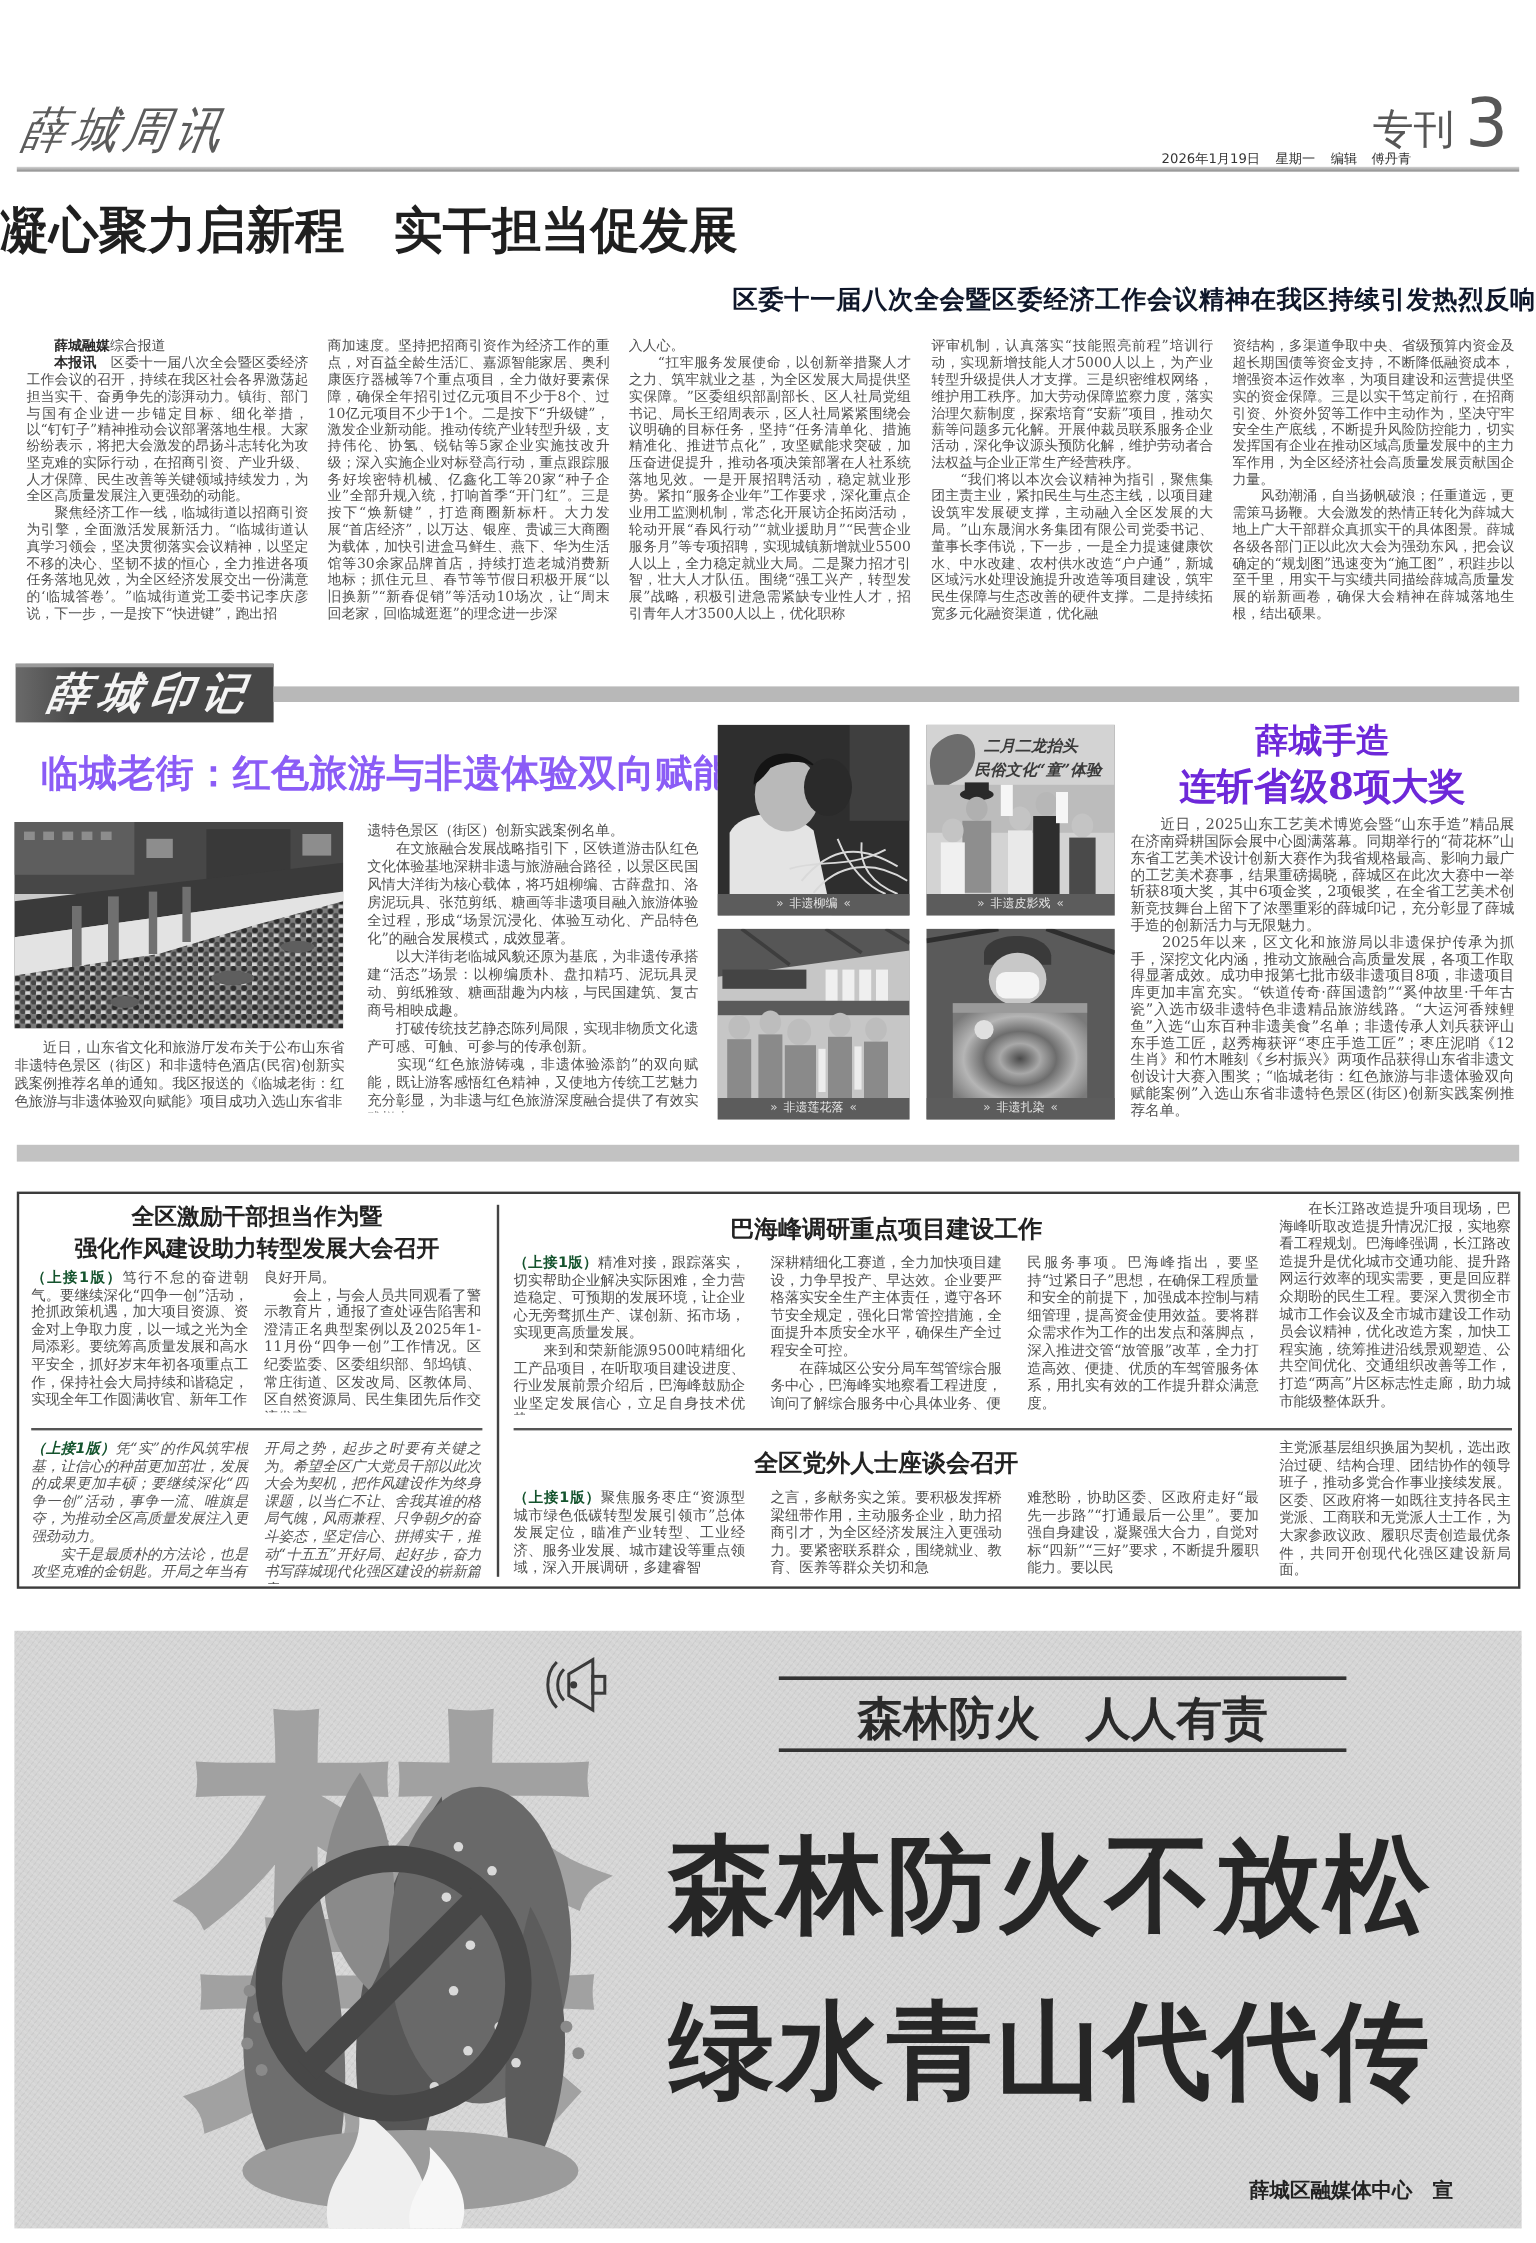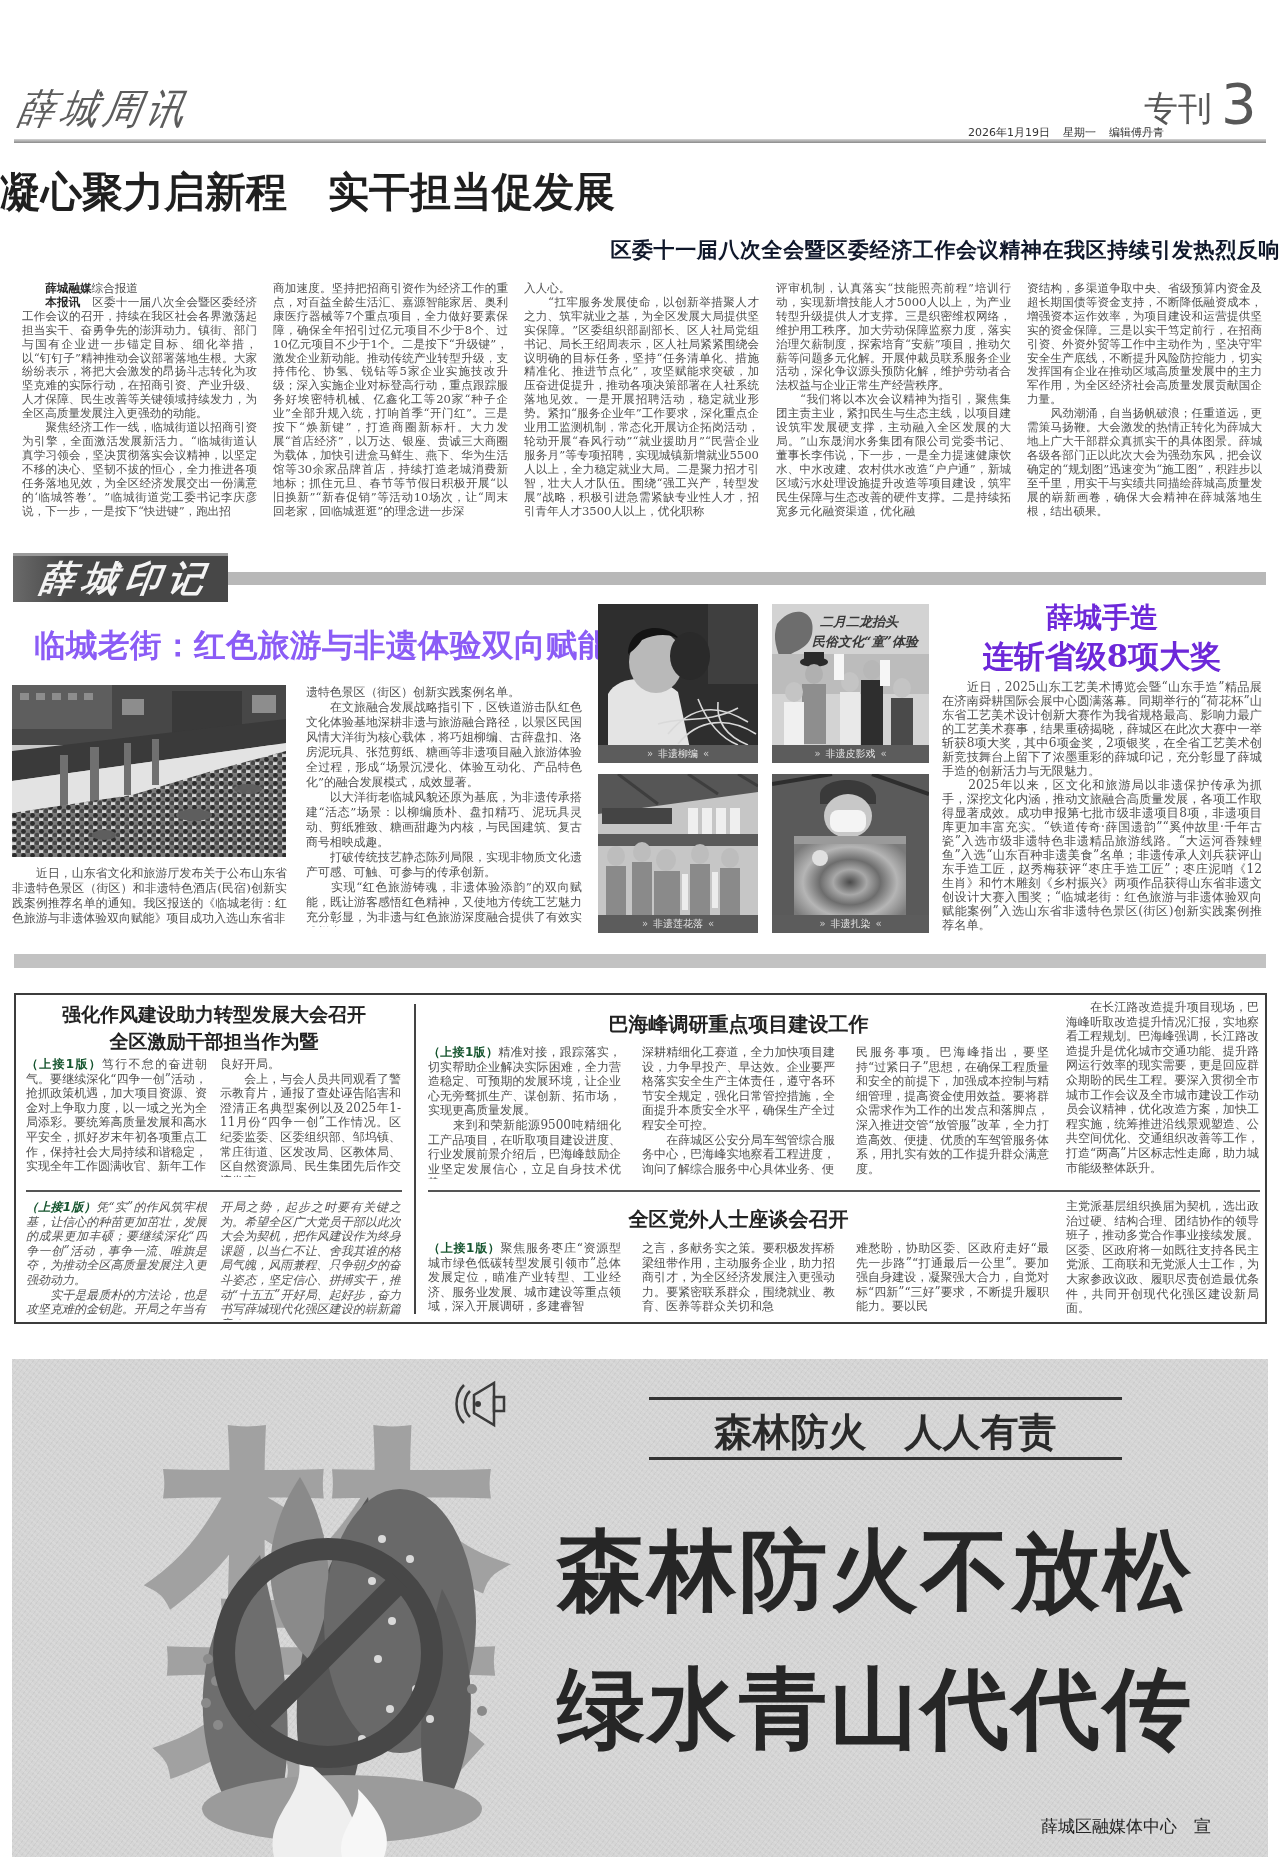--- a/index.html
+++ b/index.html
@@ -6,21 +6,21 @@
 html,body{width:1280px;height:1869px;background:#ffffff}
 body{position:relative;overflow:hidden;font-family:"DejaVu Serif",serif;color:#4a4a4a}
 .abs{position:absolute}
 .t{white-space:pre-wrap}
 .col{white-space:pre-wrap;text-align:justify;word-break:break-all;overflow:hidden}
 .col p{white-space:normal}
 
 .logo{left:22px;top:84px;font-family:"DejaVu Serif",serif;font-style:italic;font-size:38px;line-height:46px;color:#5c5c5c;letter-spacing:5px;transform:skewX(-10deg) scaleY(1.08);transform-origin:left top}
 .dateline{left:968px;top:126px;font-family:"DejaVu Sans",sans-serif;font-size:11px;line-height:13px;color:#333;white-space:nowrap}
 .dateline span{margin-right:13px}
-.dateline span.lbl{margin-right:0}
+.dateline span.lbl{margin-right:12px}
 .section-name{left:1144px;top:88px;font-family:"DejaVu Sans",sans-serif;font-size:34px;line-height:40px;color:#575757}
 .page-num{left:1221px;top:76px;font-family:"DejaVu Sans",sans-serif;font-size:56px;line-height:56px;color:#575757}
 .top-rule{left:14px;top:139px;width:1252px;height:4px;background:linear-gradient(#d4d4d4,#8a8a8a)}
 
 .lead-headline{left:0;top:166px;width:1280px;text-align:left;font-family:"DejaVu Sans",sans-serif;font-weight:bold;font-size:41px;line-height:52px;color:#1f1f1f;white-space:pre}
 .lead-sub{left:0;top:236px;width:1280px;text-align:right;font-family:"DejaVu Serif",serif;font-weight:bold;font-size:21px;line-height:28px;color:#0f172a;letter-spacing:.6px}
 .lead-col{top:282px;width:235px;height:238px;font-size:11.6px;line-height:13.9px;color:#505050}
 .lead-col p.ind{text-indent:2em;text-align:justify}
 .lead-col b{color:#2a2a2a}
 
@@ -44,21 +44,21 @@
 .box-col b.tag{color:#14532d;font-family:"DejaVu Sans",sans-serif}
 .kai{font-style:italic;color:#555}
 .hr{height:2px;background:#555}
 .vr{width:1.5px;background:#444}
 
 .ad{left:12px;top:1359px;width:1256px;height:498px;overflow:hidden;background-color:#d5d5d5;background-image:repeating-linear-gradient(37deg,rgba(255,255,255,.10) 0 2px,rgba(0,0,0,0) 2px 5px),repeating-linear-gradient(-53deg,rgba(0,0,0,.04) 0 1px,rgba(0,0,0,0) 1px 4px)}
 .ad-glyph{left:135px;top:56px;font-family:"DejaVu Sans",sans-serif;font-weight:bold;font-size:366px;line-height:380px;color:#a1a1a1}
 .ad-rule{left:637px;width:473px;height:3px;background:#333}
 .ad-slogan{left:637px;top:48px;width:473px;text-align:center;font-family:"DejaVu Serif",serif;font-weight:bold;font-size:38px;line-height:50px;color:#2a2a2a;white-space:pre}
 .ad-head{left:545px;font-family:"DejaVu Sans",sans-serif;font-weight:bold;font-size:88px;line-height:96px;color:#262626;letter-spacing:3px;white-space:nowrap}
-.ad-sponsor{left:1029px;top:456px;font-family:"DejaVu Sans",sans-serif;font-weight:normal;font-size:17px;line-height:22px;color:#222;white-space:pre}
+.ad-sponsor{left:1029px;top:456px;font-family:"DejaVu Sans",sans-serif;font-weight:bold;font-size:17px;line-height:22px;color:#222;white-space:pre}
 </style>
 </head>
 <body>
 
 <div class="abs logo">薛城周讯</div>
 <div class="abs dateline"><span>2026年1月19日</span><span>星期一</span><span class="lbl">编辑</span><span>傅丹青</span></div>
 <div class="abs section-name">专刊</div>
 <div class="abs page-num">3</div>
 <div class="abs top-rule"></div>
 
@@ -244,22 +244,22 @@
 <h3 class="abs side-title" style="top:600px;font-size:28px;line-height:36px">薛城手造</h3>
 <h3 class="abs side-title" style="top:636px;font-size:31px;line-height:40px">连斩省级8项大奖</h3>
 <div class="abs col side-body">　　近日，2025山东工艺美术博览会暨“山东手造”精品展在济南舜耕国际会展中心圆满落幕。同期举行的“荷花杯”山东省工艺美术设计创新大赛作为我省规格最高、影响力最广的工艺美术赛事，结果重磅揭晓，薛城区在此次大赛中一举斩获8项大奖，其中6项金奖，2项银奖，在全省工艺美术创新竞技舞台上留下了浓墨重彩的薛城印记，充分彰显了薛城手造的创新活力与无限魅力。
 　　2025年以来，区文化和旅游局以非遗保护传承为抓手，深挖文化内涵，推动文旅融合高质量发展，各项工作取得显著成效。成功申报第七批市级非遗项目8项，非遗项目库更加丰富充实。“铁道传奇·薛国遗韵”“奚仲故里·千年古瓷”入选市级非遗特色非遗精品旅游线路。“大运河香辣鲤鱼”入选“山东百种非遗美食”名单；非遗传承人刘兵获评山东手造工匠，赵秀梅获评“枣庄手造工匠”；枣庄泥哨《12生肖》和竹木雕刻《乡村振兴》两项作品获得山东省非遗文创设计大赛入围奖；“临城老街：红色旅游与非遗体验双向赋能案例”入选山东省非遗特色景区(街区)创新实践案例推荐名单。</div>
 
 <div class="abs section-bar"></div>
 
 <div class="abs news-box"></div>
 
 <div class="abs box-title" style="left:26px;top:1001px;width:376px;font-size:19px;line-height:27px">
+    <div>全区激励干部担当作为暨</div>
     <div>强化作风建设助力转型发展大会召开</div>
-    <div>全区激励干部担当作为暨</div>
   </div>
 <div class="abs col box-col" style="left:26px;top:1057px;width:181px;height:120px;white-space:normal">
     <p><b class="tag">（上接1版）</b><span class="t">笃行不怠的奋进朝气。要继续深化“四争一创”活动，抢抓政策机遇，加大项目资源、资金对上争取力度，以一域之光为全局添彩。要统筹高质量发展和高水平安全，抓好岁末年初各项重点工作，保持社会大局持续和谐稳定，实现全年工作圆满收官、新年工作</span></p>
   </div>
 <div class="abs col box-col" style="left:220px;top:1057px;width:181px;height:120px">良好开局。
 　　会上，与会人员共同观看了警示教育片，通报了查处诬告陷害和澄清正名典型案例以及2025年1-11月份“四争一创”工作情况。区纪委监委、区委组织部、邹坞镇、常庄街道、区发改局、区教体局、区自然资源局、民生集团先后作交流发言。</div>
 <div class="abs hr" style="left:26px;top:1190px;width:376px"></div>
 <div class="abs col box-col kai" style="left:26px;top:1200px;width:181px;height:120px;white-space:normal">
     <p><b class="tag">（上接1版）</b><span class="t">凭“实”的作风筑牢根基，让信心的种苗更加茁壮，发展的成果更加丰硕；要继续深化“四争一创”活动，事争一流、唯旗是夺，为推动全区高质量发展注入更强劲动力。
 　　实干是最质朴的方法论，也是攻坚克难的金钥匙。开局之年当有</span></p>

